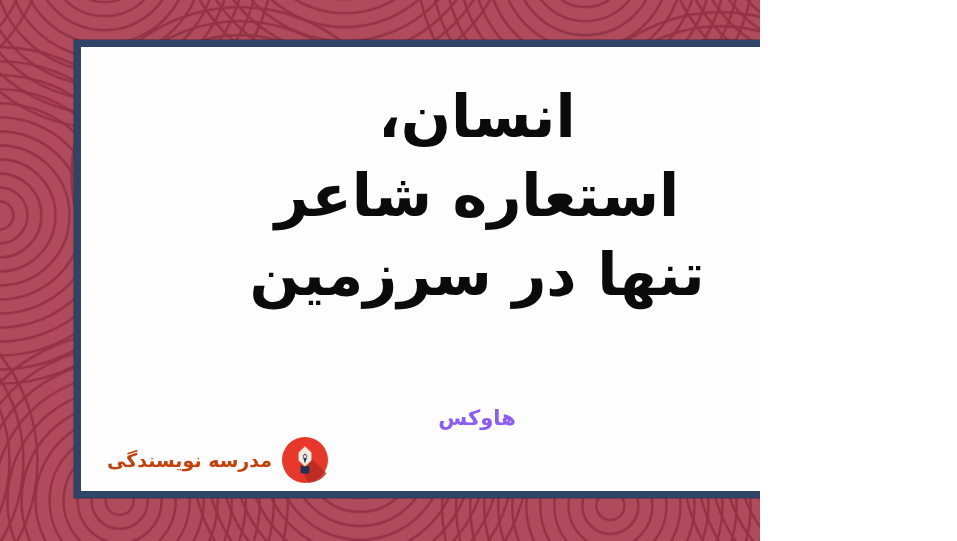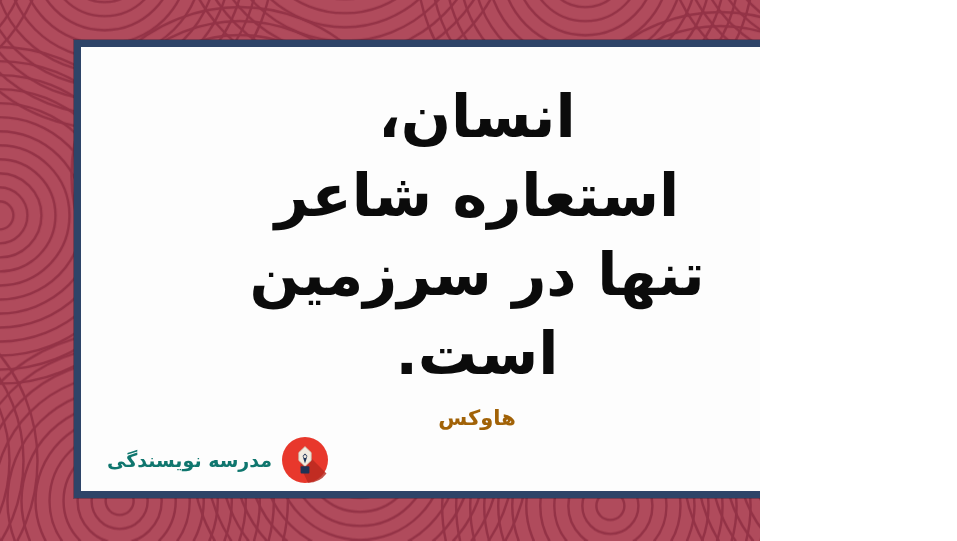--- a/index.html
+++ b/index.html
@@ -72,39 +72,39 @@
   }
 
   
   .author {
     position: absolute;
     left: 0;
     right: 0;
     top: 358px;
     text-align: center;
     direction: rtl;
-    color: #a16207;
+    color: #8b5cf6;
     font-weight: 700;
     font-size: 21px;
     line-height: 26px;
   }
 
   
   .brand {
     position: absolute;
     left: 26px;
     top: 386px;
     display: flex;
     flex-direction: row;
     align-items: center;
     direction: rtl;
     gap: 6px;
   }
   .brand-name {
-    color: #0f766e;
+    color: #c2410c;
     font-weight: 700;
     font-size: 19px;
     line-height: 24px;
     direction: rtl;
     white-space: nowrap;
   }
   .brand-logo {
     width: 54px;
     height: 54px;
     flex: 0 0 auto;
@@ -157,21 +157,20 @@
     </div>
   </div>
 
   <div class="card-frame">
     <div class="card">
 
       <div class="quote">
         <span class="quote-line">انسان،</span>
         <span class="quote-line">استعاره شاعر</span>
         <span class="quote-line">تنها در سرزمین</span>
-        <span class="quote-line">است.</span>
       </div>
 
       <div class="author">هاوکس</div>
 
       <div class="brand">
         <span class="brand-logo">
           <svg viewBox="0 0 54 54" aria-hidden="true">
             <circle cx="27" cy="27" r="23" fill="#e8382c"></circle>
             <path d="M27 19 L48.5 40.5 A23 23 0 0 1 30 49.8 L22 33 Z" fill="#b82a20" opacity="0.82"></path>
             <path d="M27 13.6 L33.2 19.6 L33.2 27.4 L27 33.4 L20.8 27.4 L20.8 19.6 Z" fill="#f2ece0" stroke="#c9c1b2" stroke-width="0.8"></path>

